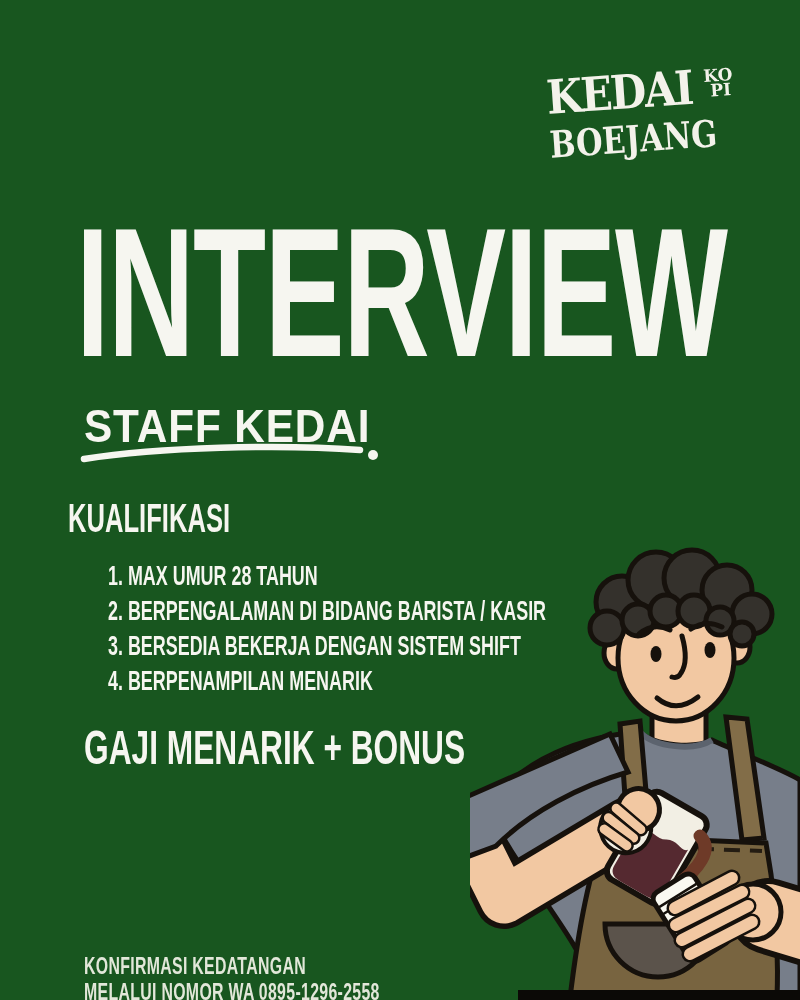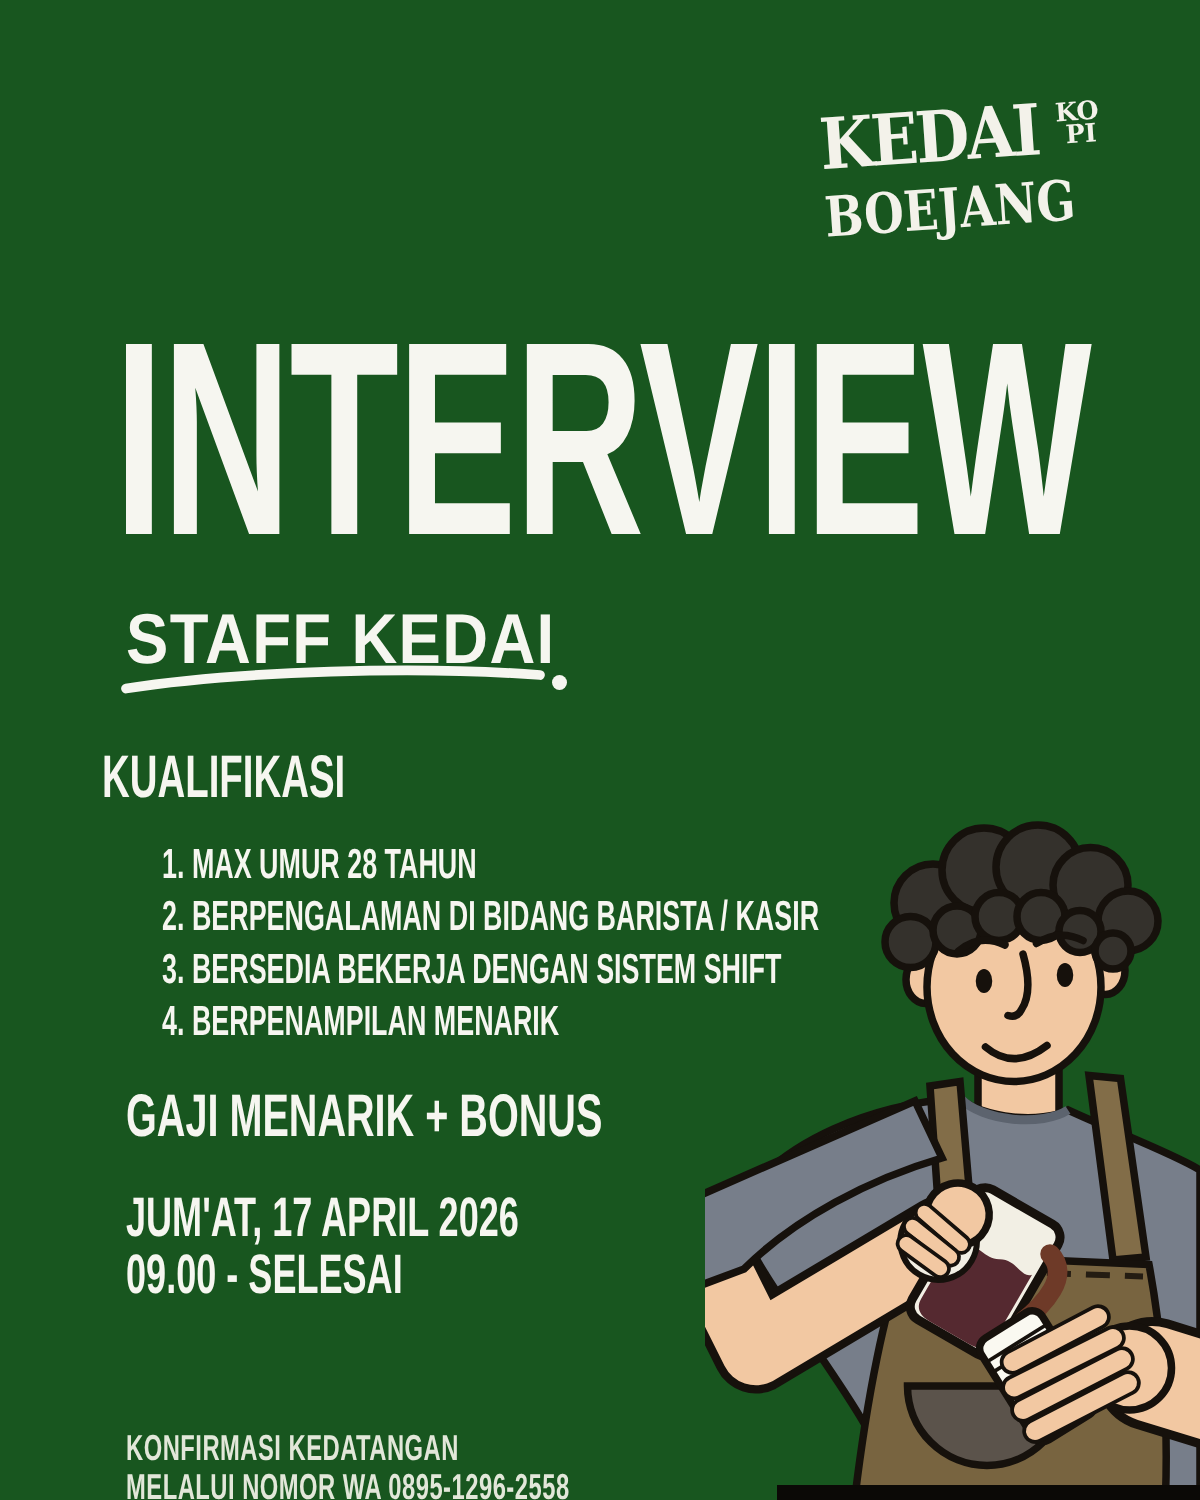--- a/index.html
+++ b/index.html
@@ -13,21 +13,21 @@
   .sx64{transform:scaleX(.64);} .sx65{transform:scaleX(.65);} .sx66{transform:scaleX(.66);}
   .sx68{transform:scaleX(.68);} .sx90{transform:scaleX(.90);}
 
   .kicker{left:84px; top:150px; font-size:72px; letter-spacing:1px;}
   .title{left:76px; top:200px; font-size:184px; letter-spacing:-2px;}
   .role{left:84px; top:386px; font-size:47px; letter-spacing:1px;margin-top:16px;}
   .underline{position:absolute; left:70px; top:440px;}
   .qual-head{left:68px; top:498px; font-size:40px;}
   .qual-list{left:84px; top:558px; font-size:28px; line-height:35px;margin-left:24px;}
   .qual-list .cond{display:block;}
-  .salary{left:84px; top:724px; font-size:40px;}
+  .salary{left:84px; top:724px; font-size:48px;}
   .sched{left:84px; top:793px; font-size:37px; line-height:38px;}
   .sched .cond{display:block;}
   .confirm{left:84px; top:953px; font-size:24px; line-height:26px; color:#E2E7D9;}
   .confirm .cond{display:block; letter-spacing:.5px;}
 
   .logo{
     position:absolute; left:545px; top:74px; color:#F3F2EA;
     font-family:"DejaVu Serif", serif; font-weight:700;
     transform:rotate(-4deg); transform-origin:left top;
   }
@@ -73,24 +73,20 @@
     <span class="cond sx64">1. MAX UMUR 28 TAHUN</span>
     <span class="cond sx64">2. BERPENGALAMAN DI BIDANG BARISTA / KASIR</span>
     <span class="cond sx64">3. BERSEDIA BEKERJA DENGAN SISTEM SHIFT</span>
     <span class="cond sx64">4. BERPENAMPILAN MENARIK</span>
   </div>
 
   <div class="txt salary">
     <span class="cond sx66">GAJI MENARIK + BONUS</span>
   </div>
 
-  <div class="txt sched">
-    <span class="cond sx65">JUM'AT, 17 APRIL 2026</span>
-    <span class="cond sx65">09.00 - SELESAI</span>
-  </div>
 
   <div class="txt confirm">
     <span class="cond sx66">KONFIRMASI KEDATANGAN</span>
     <span class="cond sx66">MELALUI NOMOR WA 0895-1296-2558</span>
   </div>
 
   <svg class="illus" width="330" height="460" viewBox="0 0 330 460">
 
     <g stroke-linecap="round">
 

